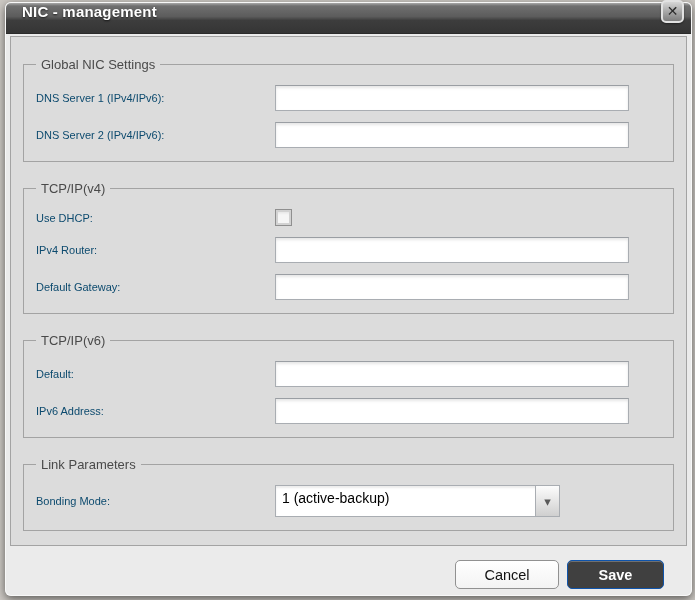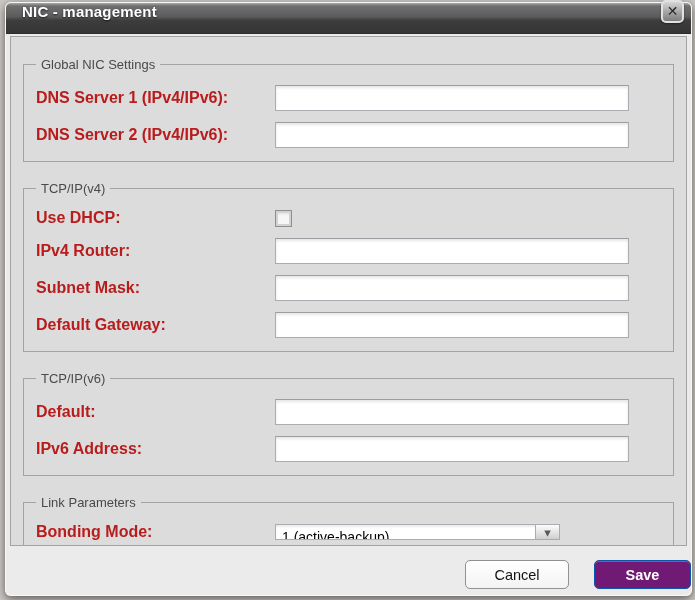--- a/index.html
+++ b/index.html
@@ -65,23 +65,23 @@
     margin-left: 7px;
   }
   .row {
     display: flex;
     align-items: center;
     margin-top: 11px;
   }
   .field-label {
     flex: 0 0 246px;
     padding-left: 7px;
-    font-size: 16px;
-    font-weight: bold;
-    color: #b91c1c;
+    font-size: 11px;
+    font-weight: normal;
+    color: #0c4a6e;
   }
   input.text-input {
     flex: 1;
     height: 26px;
     border: 1px solid #a9adb2;
     border-top-color: #9a9ea3;
     background: #ffffff;
     box-shadow: inset 0 2px 3px rgba(0,0,0,0.10);
     font-size: 13px;
     padding: 0 6px;
@@ -90,21 +90,21 @@
   }
   .checkbox {
     width: 17px; height: 17px;
     border: 1px solid #8f8f8f;
     background: #f6f6f6;
     box-shadow: inset 0 0 0 2px #d2d2d2, inset 0 3px 3px rgba(0,0,0,0.08);
     cursor: pointer;
   }
   .combo {
     display: flex;
-    width: 285px; height: 16px;
+    width: 285px; height: 32px;
     border: 1px solid #a9adb2;
     background: #ffffff;
     box-shadow: inset 0 2px 2px rgba(0,0,0,0.08);
     cursor: pointer;
   }
   .combo-value {
     flex: 1;
     font-size: 14px;
     color: #000;
     padding: 4px 0 0 6px;
@@ -119,40 +119,40 @@
     color: #5a5a5a;
     font-size: 13px;
   }
   .footer {
     position: absolute;
     left: 0; right: 0; bottom: 0;
     height: 43px;
     display: flex;
     align-items: center;
     justify-content: flex-end;
-    gap: 25px;
-    padding-right: 1px;
+    gap: 8px;
+    padding-right: 28px;
   }
   .btn {
     height: 29px;
     border-radius: 5px;
     font-size: 14.5px;
     font-family: "Liberation Sans", sans-serif;
     cursor: pointer;
     display: flex; align-items: center; justify-content: center;
   }
   .btn-cancel {
     width: 104px;
     background: linear-gradient(180deg, #ffffff 0%, #f3f3f3 100%);
     border: 1px solid #919191;
     color: #111111;
   }
   .btn-save {
     width: 97px;
-    background: #701a75;
+    background: #404040;
     border: 1px solid #0f54ab;
     color: #ffffff;
     font-weight: bold;
     box-shadow: inset 0 1px 0 rgba(255,255,255,0.25);
   }
 </style>
 </head>
 <body>
 
 <div class="dialog">
@@ -179,24 +179,20 @@
     </fieldset>
 
     <fieldset>
       <legend>TCP/IP(v4)</legend>
       <div class="row">
         <span class="field-label">Use DHCP:</span>
         <span class="checkbox"></span>
       </div>
       <div class="row">
         <span class="field-label">IPv4 Router:</span>
-        <input type="text" class="text-input" value="" style="">
-      </div>
-      <div class="row">
-        <span class="field-label">Subnet Mask:</span>
         <input type="text" class="text-input" value="" style="">
       </div>
       <div class="row">
         <span class="field-label">Default Gateway:</span>
         <input type="text" class="text-input" value="" style="">
       </div>
     </fieldset>
 
     <fieldset>
       <legend>TCP/IP(v6)</legend>

